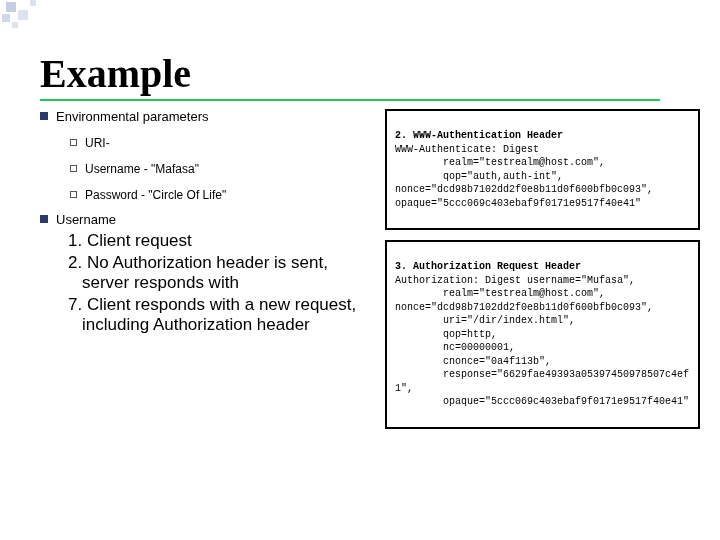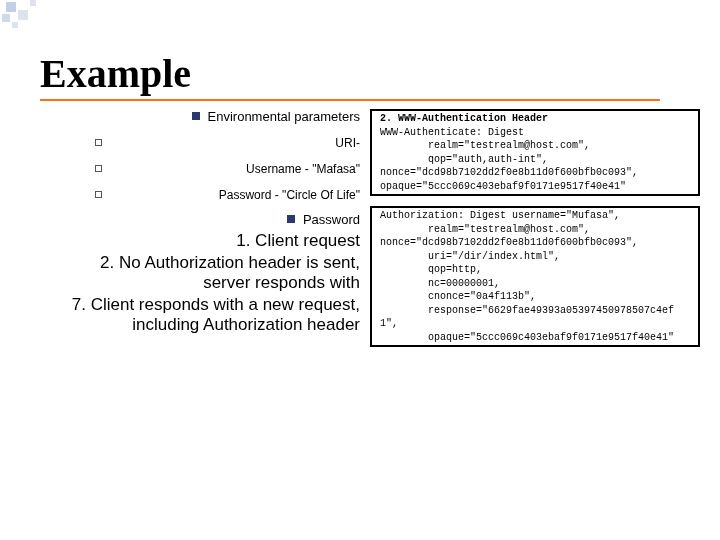--- a/index.html
+++ b/index.html
@@ -20,21 +20,21 @@
   }
   .deco span {
     position: absolute;
     background: #8aa0c8;
     opacity: 0.5;
   }
   .title {
     font-size: 40px;
     font-family: "Times New Roman", serif;
     margin: 50px 0 8px 40px;
-    border-bottom: 2px solid #f97316;
+    border-bottom: 2px solid #22c55e;
     width: 620px;
     padding-bottom: 2px;
   }
   .cols {
     display: flex;
     width: 660px;
     margin-left: 40px;
   }
   .left {
     width: 330px;
@@ -47,21 +47,20 @@
   .sqbullet {
     display: inline-block;
     width: 8px;
     height: 8px;
     background: #2a3a6a;
     margin-right: 8px;
     vertical-align: 1px;
   }
   .sec {
     margin-bottom: 10px;
-    text-align: right;
   }
   .sec-head {
     font-size: 13px;
     margin-bottom: 4px;
   }
   .sub {
     margin-left: 30px;
     margin-bottom: 3px;
     font-size: 12px;
     margin-top: 12px;
@@ -88,26 +87,27 @@
     font-size: 17px;
   }
   .ol li {
     margin-bottom: 2px;
     list-style: none;
     text-indent: -14px;
     padding-left: 14px;
   }
   .box {
     border: 2px solid #000;
-    padding: 1px 8px;
+    padding: 18px 8px;
     font-family: "Courier New", monospace;
     font-size: 10px;
     line-height: 1.35;
     margin-bottom: 10px;
     word-break: break-all;
+    margin-left: 15px;
   }
   .box .bhead {
     font-weight: bold;
   }
   .box .line {
     display: block;
     white-space: pre-wrap;
     word-break: break-all;
   }
 </style>
@@ -137,21 +137,21 @@
       <div class="sub">
         <span class="hollow"></span><span class="content">Username - "Mafasa"</span>
       </div>
       <div class="sub">
         <span class="hollow"></span><span class="content">Password - "Circle Of Life"</span>
       </div>
     </div>
 
     <div class="sec">
       <div class="sec-head">
-        <span class="sqbullet"></span><span>Password</span>
+        <span class="sqbullet"></span><span>Username</span>
       </div>
       <ul class="ol">
         <li>1. Client request</li>
         <li>2. No Authorization header is sent, server responds with</li>
         <li>7. Client responds with a new request, including Authorization header</li>
       </ul>
     </div>
 
   </div>
 
@@ -160,20 +160,21 @@
     <div class="box">
       <span class="bhead">2. WWW-Authentication Header</span>
       <span class="line">WWW-Authenticate: Digest</span>
       <span class="line">        realm="testrealm@host.com",</span>
       <span class="line">        qop="auth,auth-int",</span>
       <span class="line">nonce="dcd98b7102dd2f0e8b11d0f600bfb0c093",</span>
       <span class="line">opaque="5ccc069c403ebaf9f0171e9517f40e41"</span>
     </div>
 
     <div class="box">
+      <span class="bhead">3. Authorization Request Header</span>
       <span class="line">Authorization: Digest username="Mufasa",</span>
       <span class="line">        realm="testrealm@host.com",</span>
       <span class="line">nonce="dcd98b7102dd2f0e8b11d0f600bfb0c093",</span>
       <span class="line">        uri="/dir/index.html",</span>
       <span class="line">        qop=http,</span>
       <span class="line">        nc=00000001,</span>
       <span class="line">        cnonce="0a4f113b",</span>
       <span class="line">        response="6629fae49393a05397450978507c4ef1",</span>
       <span class="line">        opaque="5ccc069c403ebaf9f0171e9517f40e41"</span>
     </div>

